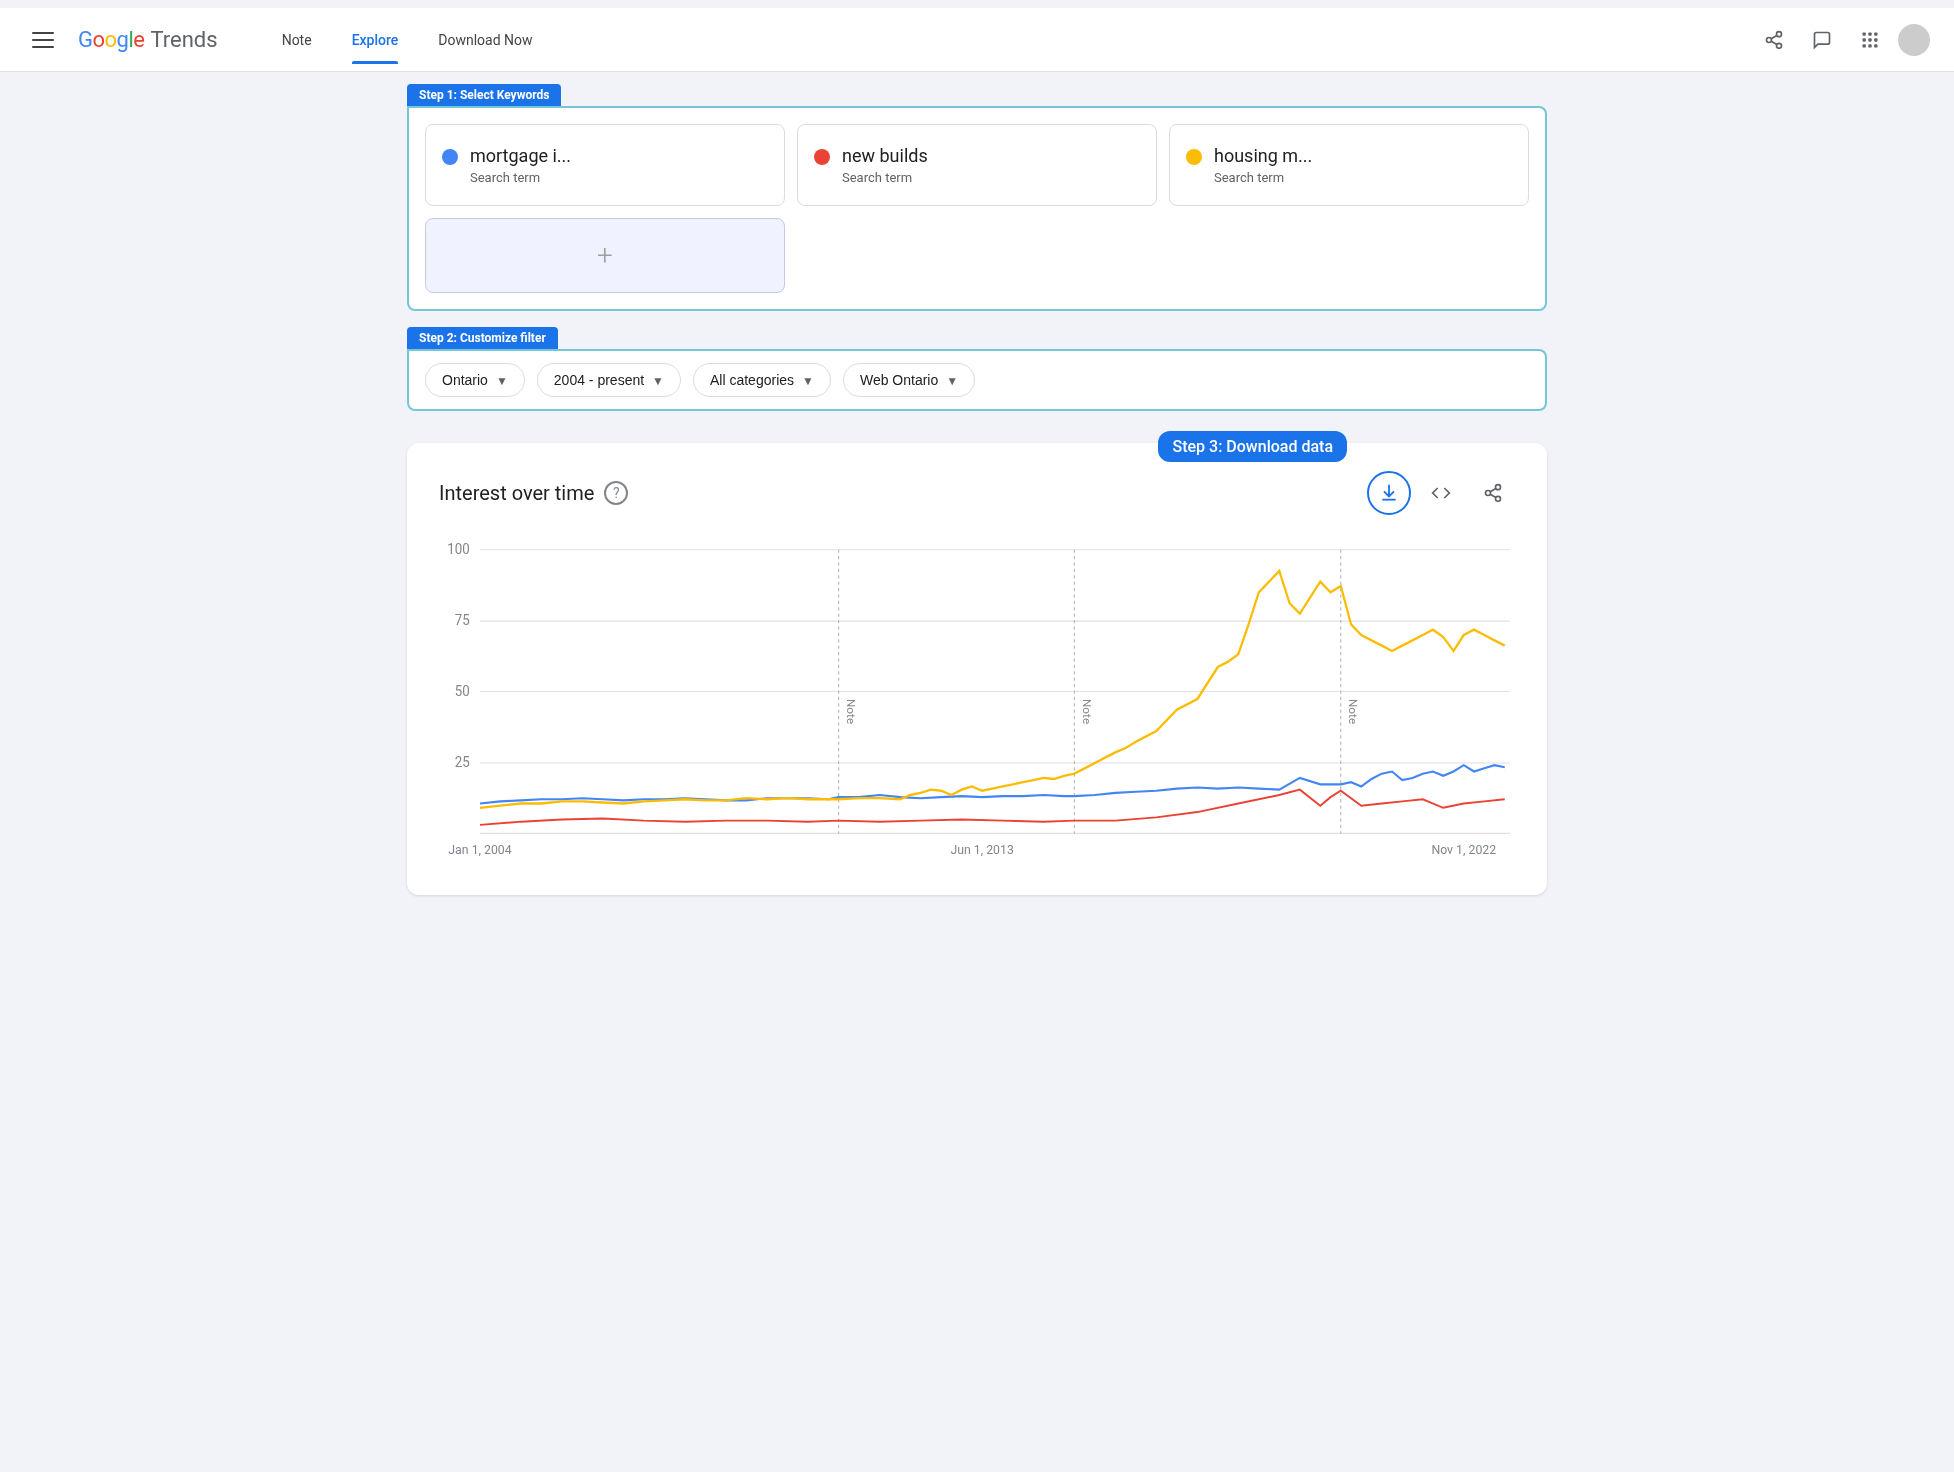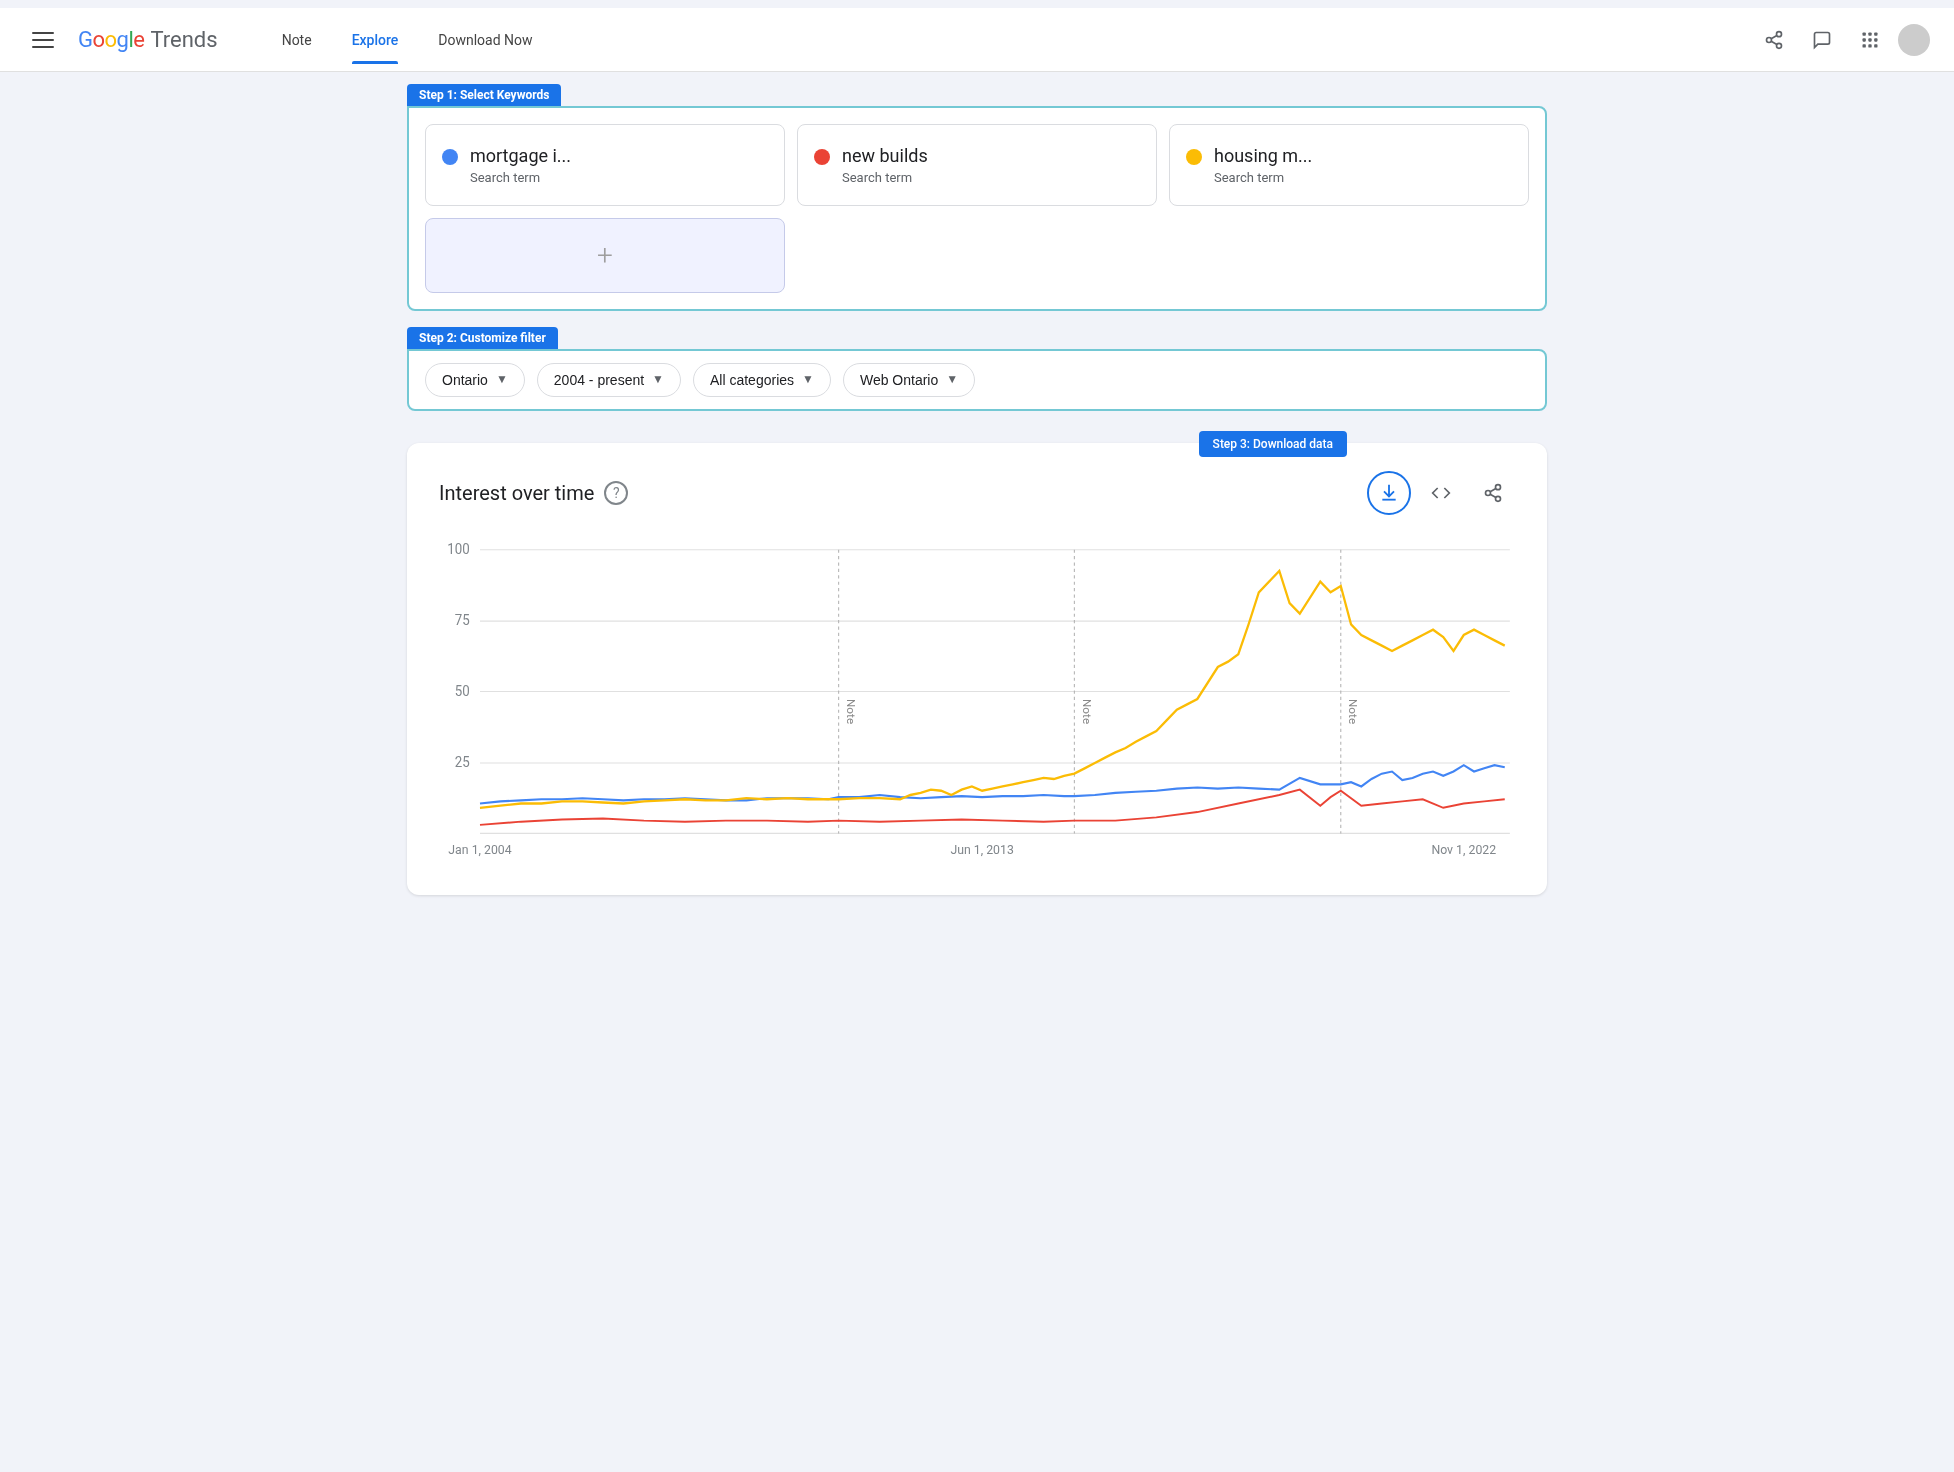--- a/index.html
+++ b/index.html
@@ -198,44 +198,44 @@
     }
     .filter-btn {
       border: 1.5px solid #dadce0;
       border-radius: 24px;
       padding: 8px 16px;
       font-size: 14px;
       color: #202124;
       background: #fff;
       cursor: pointer;
       display: flex;
-      align-items: flex-start;
+      align-items: flex-end;
       gap: 8px;
       white-space: nowrap;
     }
     .dropdown-arrow {
       font-size: 12px;
       color: #5f6368;
     }
 
     
     .chart-section-wrapper {
       margin-top: 32px;
       position: relative;
     }
     .step3-tooltip {
       position: absolute;
       top: -12px;
       right: 200px;
       background: #1a73e8;
       color: #fff;
-      font-size: 12px;
+      font-size: 16px;
       font-weight: 500;
       padding: 6px 14px;
-      border-radius: 4px;
+      border-radius: 12px;
       z-index: 10;
       white-space: nowrap;
     }
     .chart-card {
       background: #fff;
       border-radius: 12px;
       padding: 28px 32px 32px;
       box-shadow: 0 1px 3px rgba(0,0,0,0.12);
     }
     .chart-header {

